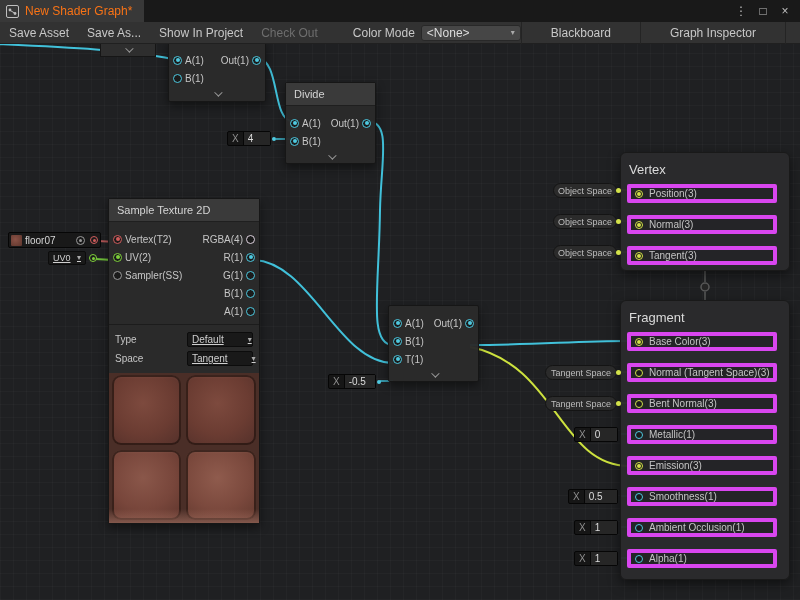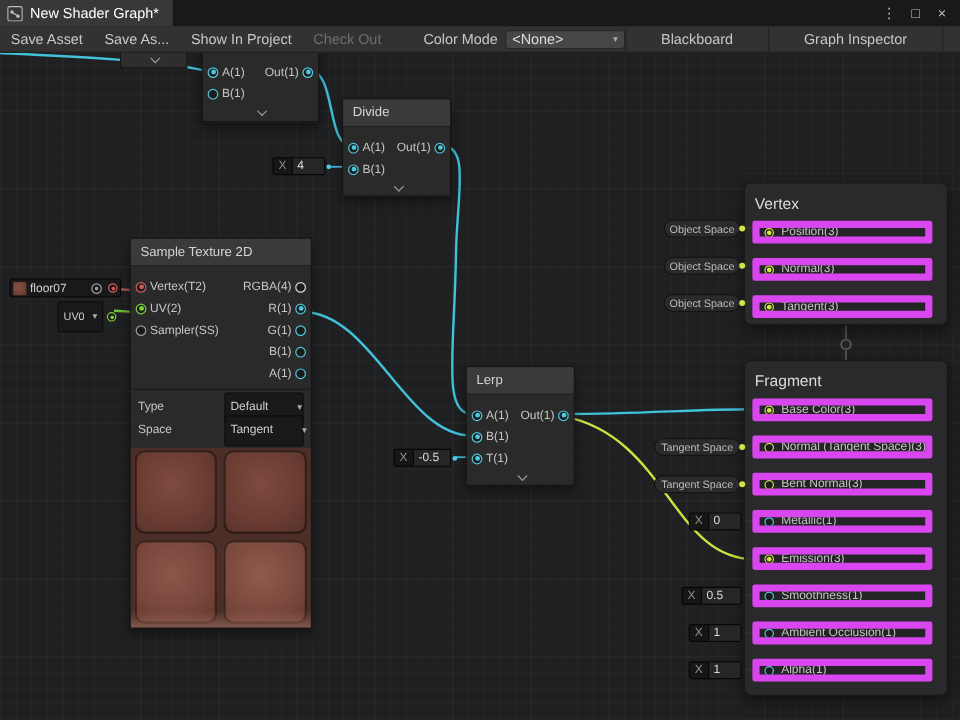--- a/index.html
+++ b/index.html
@@ -1,21 +1,21 @@
 <!DOCTYPE html>
 <html><head>
 <meta charset="utf-8">
 <style>
   *{margin:0;padding:0;box-sizing:border-box;font-family:"Liberation Sans",sans-serif;}
   html,body{width:800px;height:600px;background:#1f2022;overflow:hidden;}
   #app{position:relative;width:800px;height:600px;color:#c8c8c8;}
 
   
   .titlebar{position:absolute;top:0;left:0;width:800px;height:22px;background:#191919;display:flex;align-items:stretch;z-index:40;}
-  .tab{display:flex;align-items:center;gap:6px;background:#383838;padding:0 12px 0 6px;font-size:12px;color:#ffffff;white-space:nowrap;}
+  .tab{display:flex;align-items:center;gap:6px;background:#383838;padding:0 12px 0 6px;font-size:12px;color:#f97316;white-space:nowrap;}
   .tab-icon{width:13px;height:13px;display:inline-block;}
   .win-controls{margin-left:auto;display:flex;align-items:center;gap:4px;padding-right:6px;color:#bdbdbd;}
   .win-btn{width:18px;height:18px;display:flex;align-items:center;justify-content:center;font-size:12px;cursor:default;}
 
   
   .toolbar{position:absolute;top:22px;left:0;width:800px;height:22px;background:#323232;border-bottom:1px solid #202020;display:flex;align-items:center;font-size:12px;z-index:40;}
   .tbtn{padding:0 9px;height:22px;display:flex;align-items:center;color:#c8c8c8;white-space:nowrap;}
   .tbtn.disabled{color:#6e6e6e;}
   .tsep{width:1px;height:22px;background:#242424;}
   .tlabel{padding:0 6px 0 26px;color:#c8c8c8;white-space:nowrap;}
@@ -52,21 +52,21 @@
   .chevron{width:6px;height:6px;border-right:1.5px solid #9a9a9a;border-bottom:1.5px solid #9a9a9a;transform:rotate(45deg) translateY(-2px);}
   .cut-node{position:absolute;left:100px;top:44px;width:56px;height:13px;background:#2e2e2e;border:1px solid #161616;border-top:none;display:flex;align-items:center;justify-content:center;z-index:5;}
 
   
   .xfield{position:absolute;height:15px;background:#161616;border:1px solid #060606;border-radius:2px;display:flex;align-items:center;font-size:10px;z-index:5;}
   .xfield .x-lbl{color:#8f8f8f;padding:0 4px;}
   .xfield .x-val{flex:1;height:100%;background:#262626;color:#dcdcdc;display:flex;align-items:center;padding:0 4px;border-left:1px solid #060606;}
   .xfield .stub-dot{position:absolute;right:-6px;top:50%;margin-top:-2px;width:4px;height:4px;border-radius:50%;background:#4ec9e0;}
 
   
-  .ndrop{height:15px;background:#191919;border:1px solid #0c0c0c;border-radius:2px;display:flex;align-items:center;padding:12px 4px;gap:4px;font-size:10px;color:#cfcfcf;}
+  .ndrop{height:15px;background:#191919;border:1px solid #0c0c0c;border-radius:2px;display:flex;align-items:center;padding:0 4px;gap:4px;font-size:10px;color:#cfcfcf;text-decoration:underline;}
   .ndrop .dd-arrow{margin-left:auto;}
 
   
   .ctrl-row{display:flex;align-items:center;height:19px;font-size:10px;color:#c6c6c6;}
   .ctrl-row .ndrop{width:66px;margin-left:auto;gap:24px;}
   .controls{border-top:1px solid #1c1c1c;padding:5px 6px;}
   .tex-preview{position:relative;width:150px;height:150px;margin:0;background:#4a2e27;overflow:hidden;}
   .tile{position:absolute;border-radius:9px;background:radial-gradient(circle at 45% 40%, #7d4a3e 0%, #6b3c32 55%, #53302a 100%);box-shadow:inset 0 0 0 2px rgba(28,15,11,.65), inset 0 2px 3px rgba(255,255,255,.07);}
   .t1{left:3px;top:2px;width:69px;height:70px;}
   .t2{left:77px;top:2px;width:70px;height:70px;}
@@ -80,21 +80,21 @@
   .preview-eye{width:9px;height:9px;border:1px solid #9a9a9a;border-radius:50%;position:relative;flex:none;margin-left:auto;}
   .preview-eye::after{content:"";position:absolute;inset:2px;border-radius:50%;background:#9a9a9a;}
   .asset-chip .port{margin-left:2px;margin-right:0;width:8px;height:8px;}
   .uv-group{position:absolute;left:48px;top:251px;display:flex;align-items:center;gap:3px;z-index:5;}
   .uv-group .ndrop{width:38px;height:14px;font-size:9px;}
   .uv-group .port{margin:0;width:8px;height:8px;}
 
   
   .block{position:absolute;width:170px;background:rgba(43,43,45,.96);border:1px solid #191919;border-radius:6px;box-shadow:0 4px 12px rgba(0,0,0,.5);z-index:5;}
   .block-title{font-size:13px;color:#dadada;padding:9px 8px 7px;}
-  .block-row{height:19px;margin:0 12px 12px 6px;background:#242427;border:6px solid #d946ef;border-radius:2px;display:flex;align-items:center;gap:6px;padding:0 4px;font-size:10px;color:#c4c4c4;white-space:nowrap;overflow:hidden;}
+  .block-row{height:19px;margin:0 12px 12px 6px;background:#242427;border:4px solid #d946ef;border-radius:2px;display:flex;align-items:center;gap:6px;padding:0 4px;font-size:10px;color:#c4c4c4;white-space:nowrap;overflow:hidden;}
   .bdot{width:8px;height:8px;border-radius:50%;border:1.5px solid;background:#1b1b1b;flex:none;position:relative;}
   .bdot.filled::after{content:"";position:absolute;inset:1px;border-radius:50%;background:currentColor;}
 
   
   .pill{position:absolute;height:15px;background:#2b2b2b;border:1px solid #141414;border-radius:8px;display:flex;align-items:center;justify-content:center;font-size:9px;color:#bdbdbd;z-index:5;white-space:nowrap;}
   .pill .pill-dot{position:absolute;right:-5px;top:50%;margin-top:-2.5px;width:5px;height:5px;border-radius:50%;background:#d3e24a;}
 </style>
 </head>
 <body>
 
@@ -237,21 +237,20 @@
 
     <div class="uv-group">
       <span class="ndrop">
         <span>UV0</span>
         <span class="dd-arrow">▾</span>
       </span>
       <span class="port p2 filled"></span>
     </div>
 
     <div class="node" style="left:388px;top:305px;width:91px;">
-      <div class="node-header">Lerp</div>
       <div class="node-body">
         <div class="prow">
           <span class="port p1 filled"></span>
           <span class="lbl">A(1)</span>
           <span class="out-lbl">Out(1)</span>
           <span class="port p1 right filled"></span>
         </div>
         <div class="prow">
           <span class="port p1 filled"></span>
           <span class="lbl">B(1)</span>

